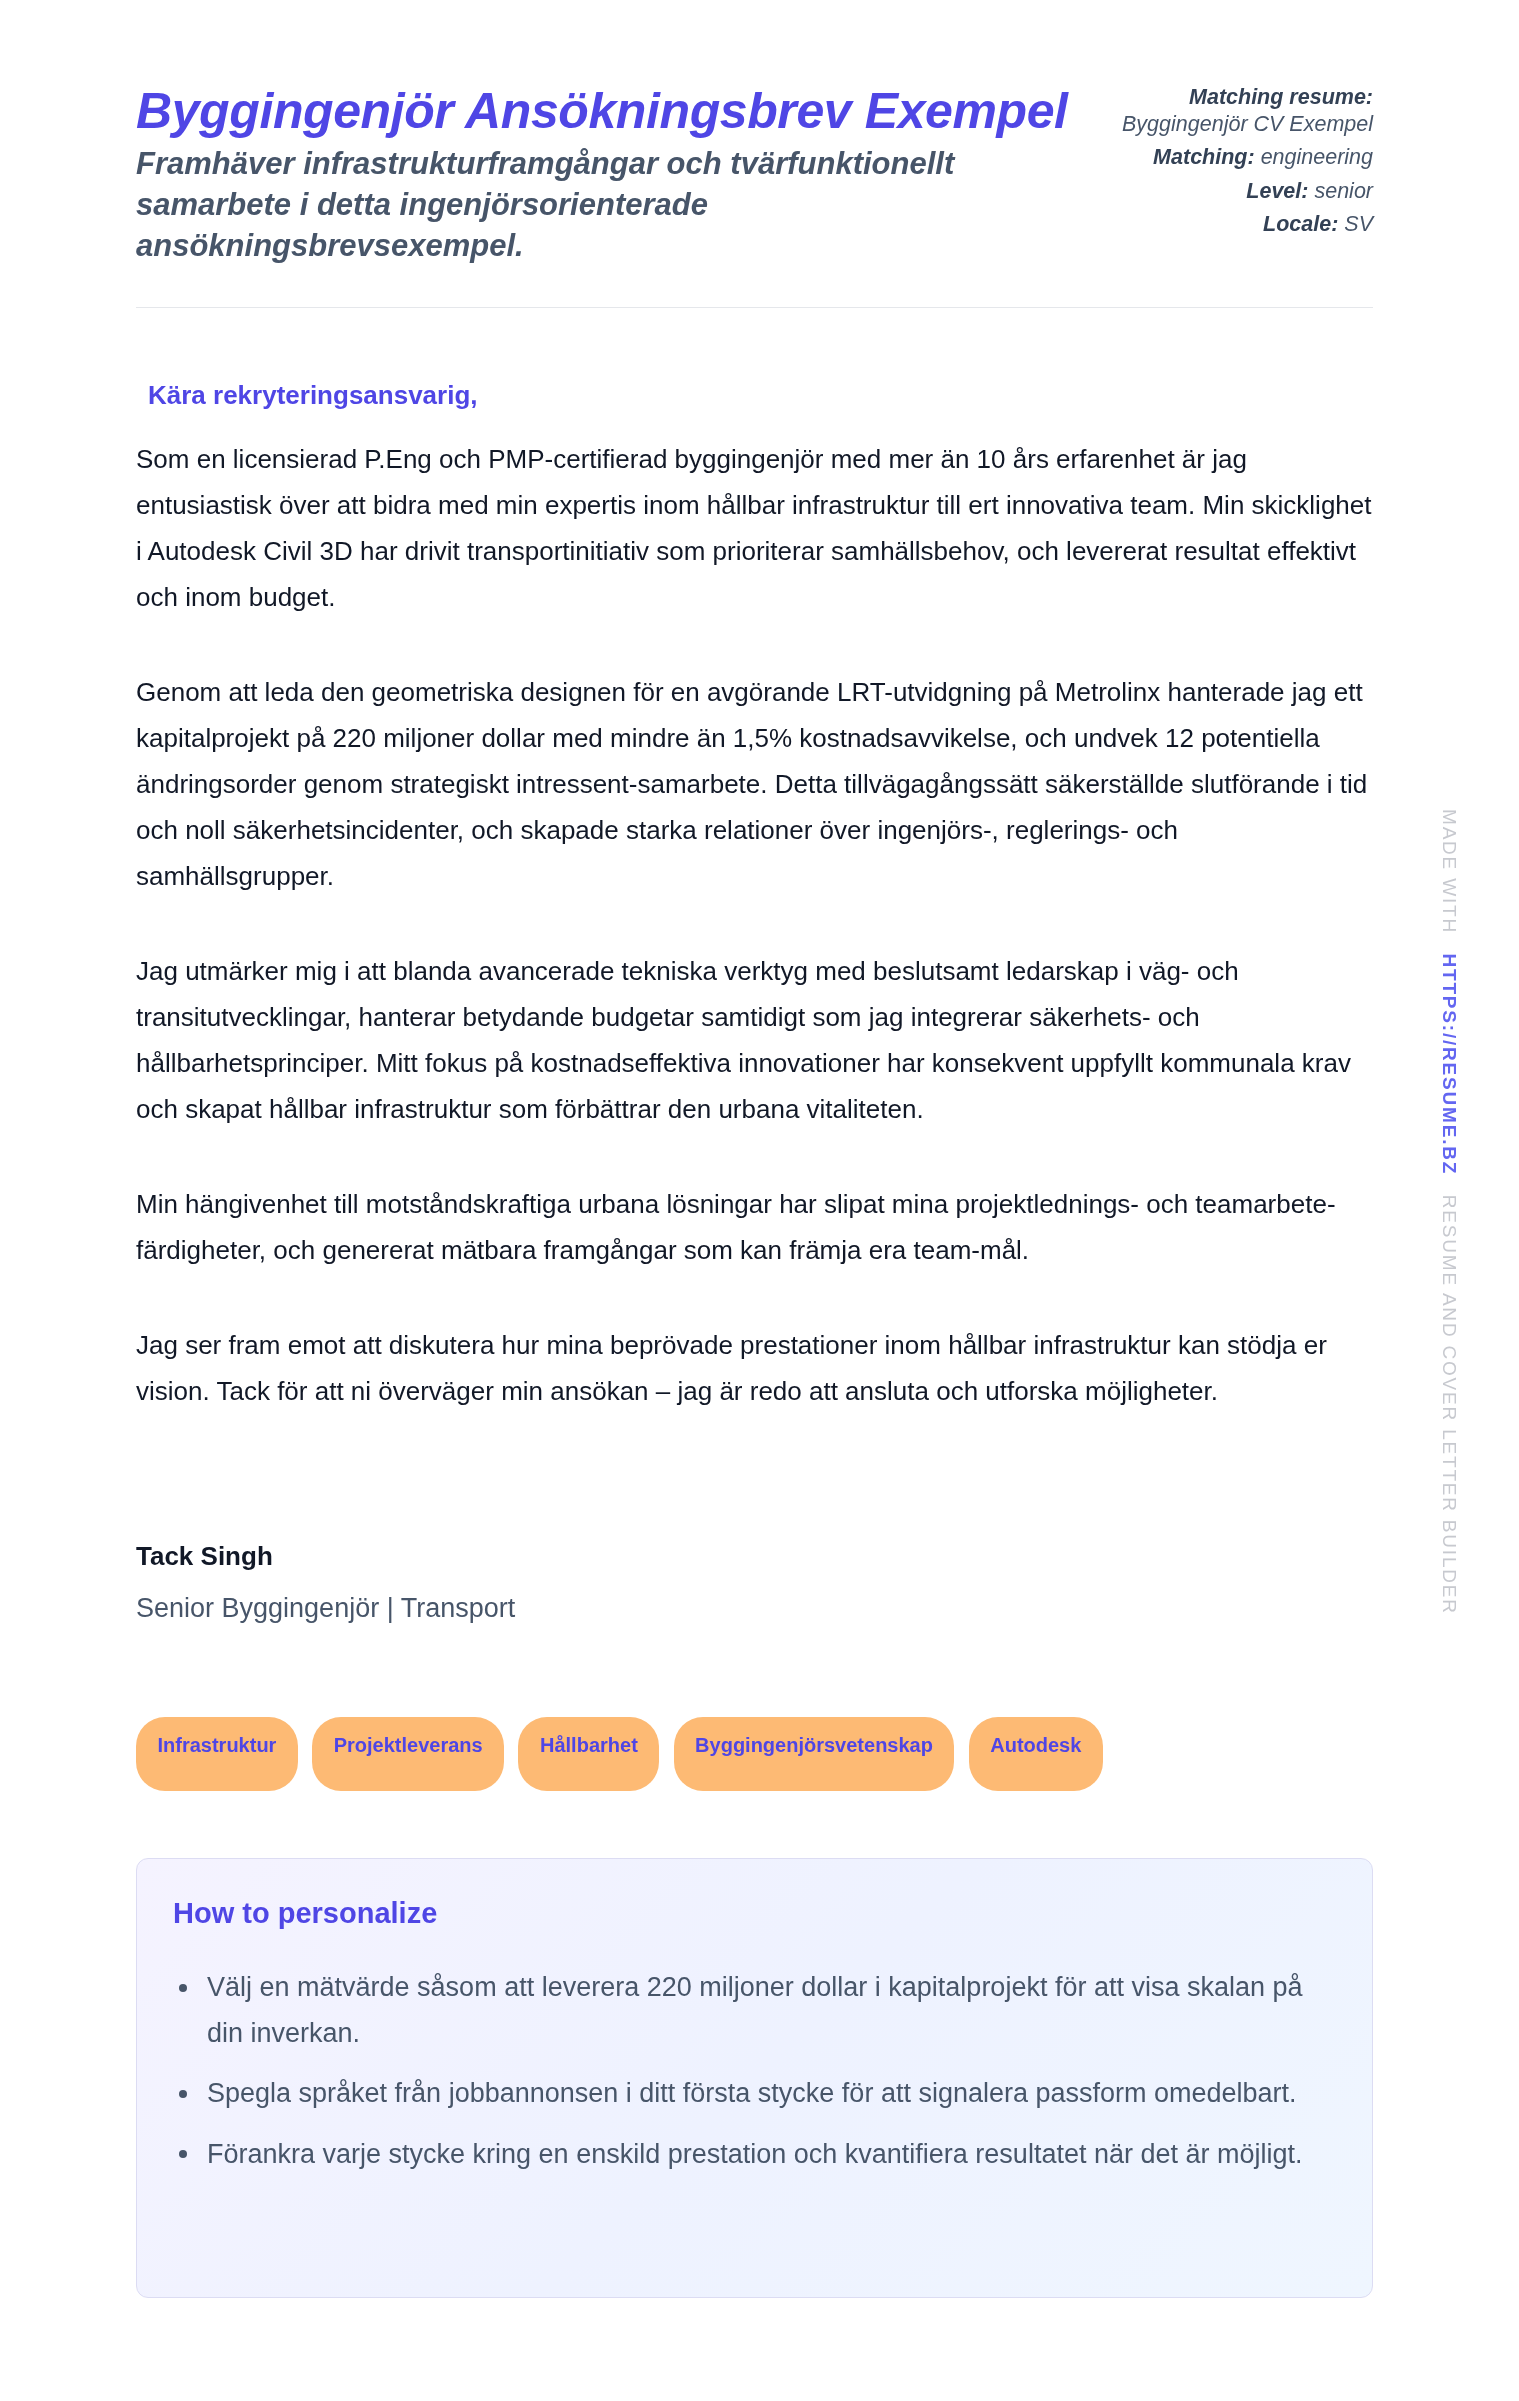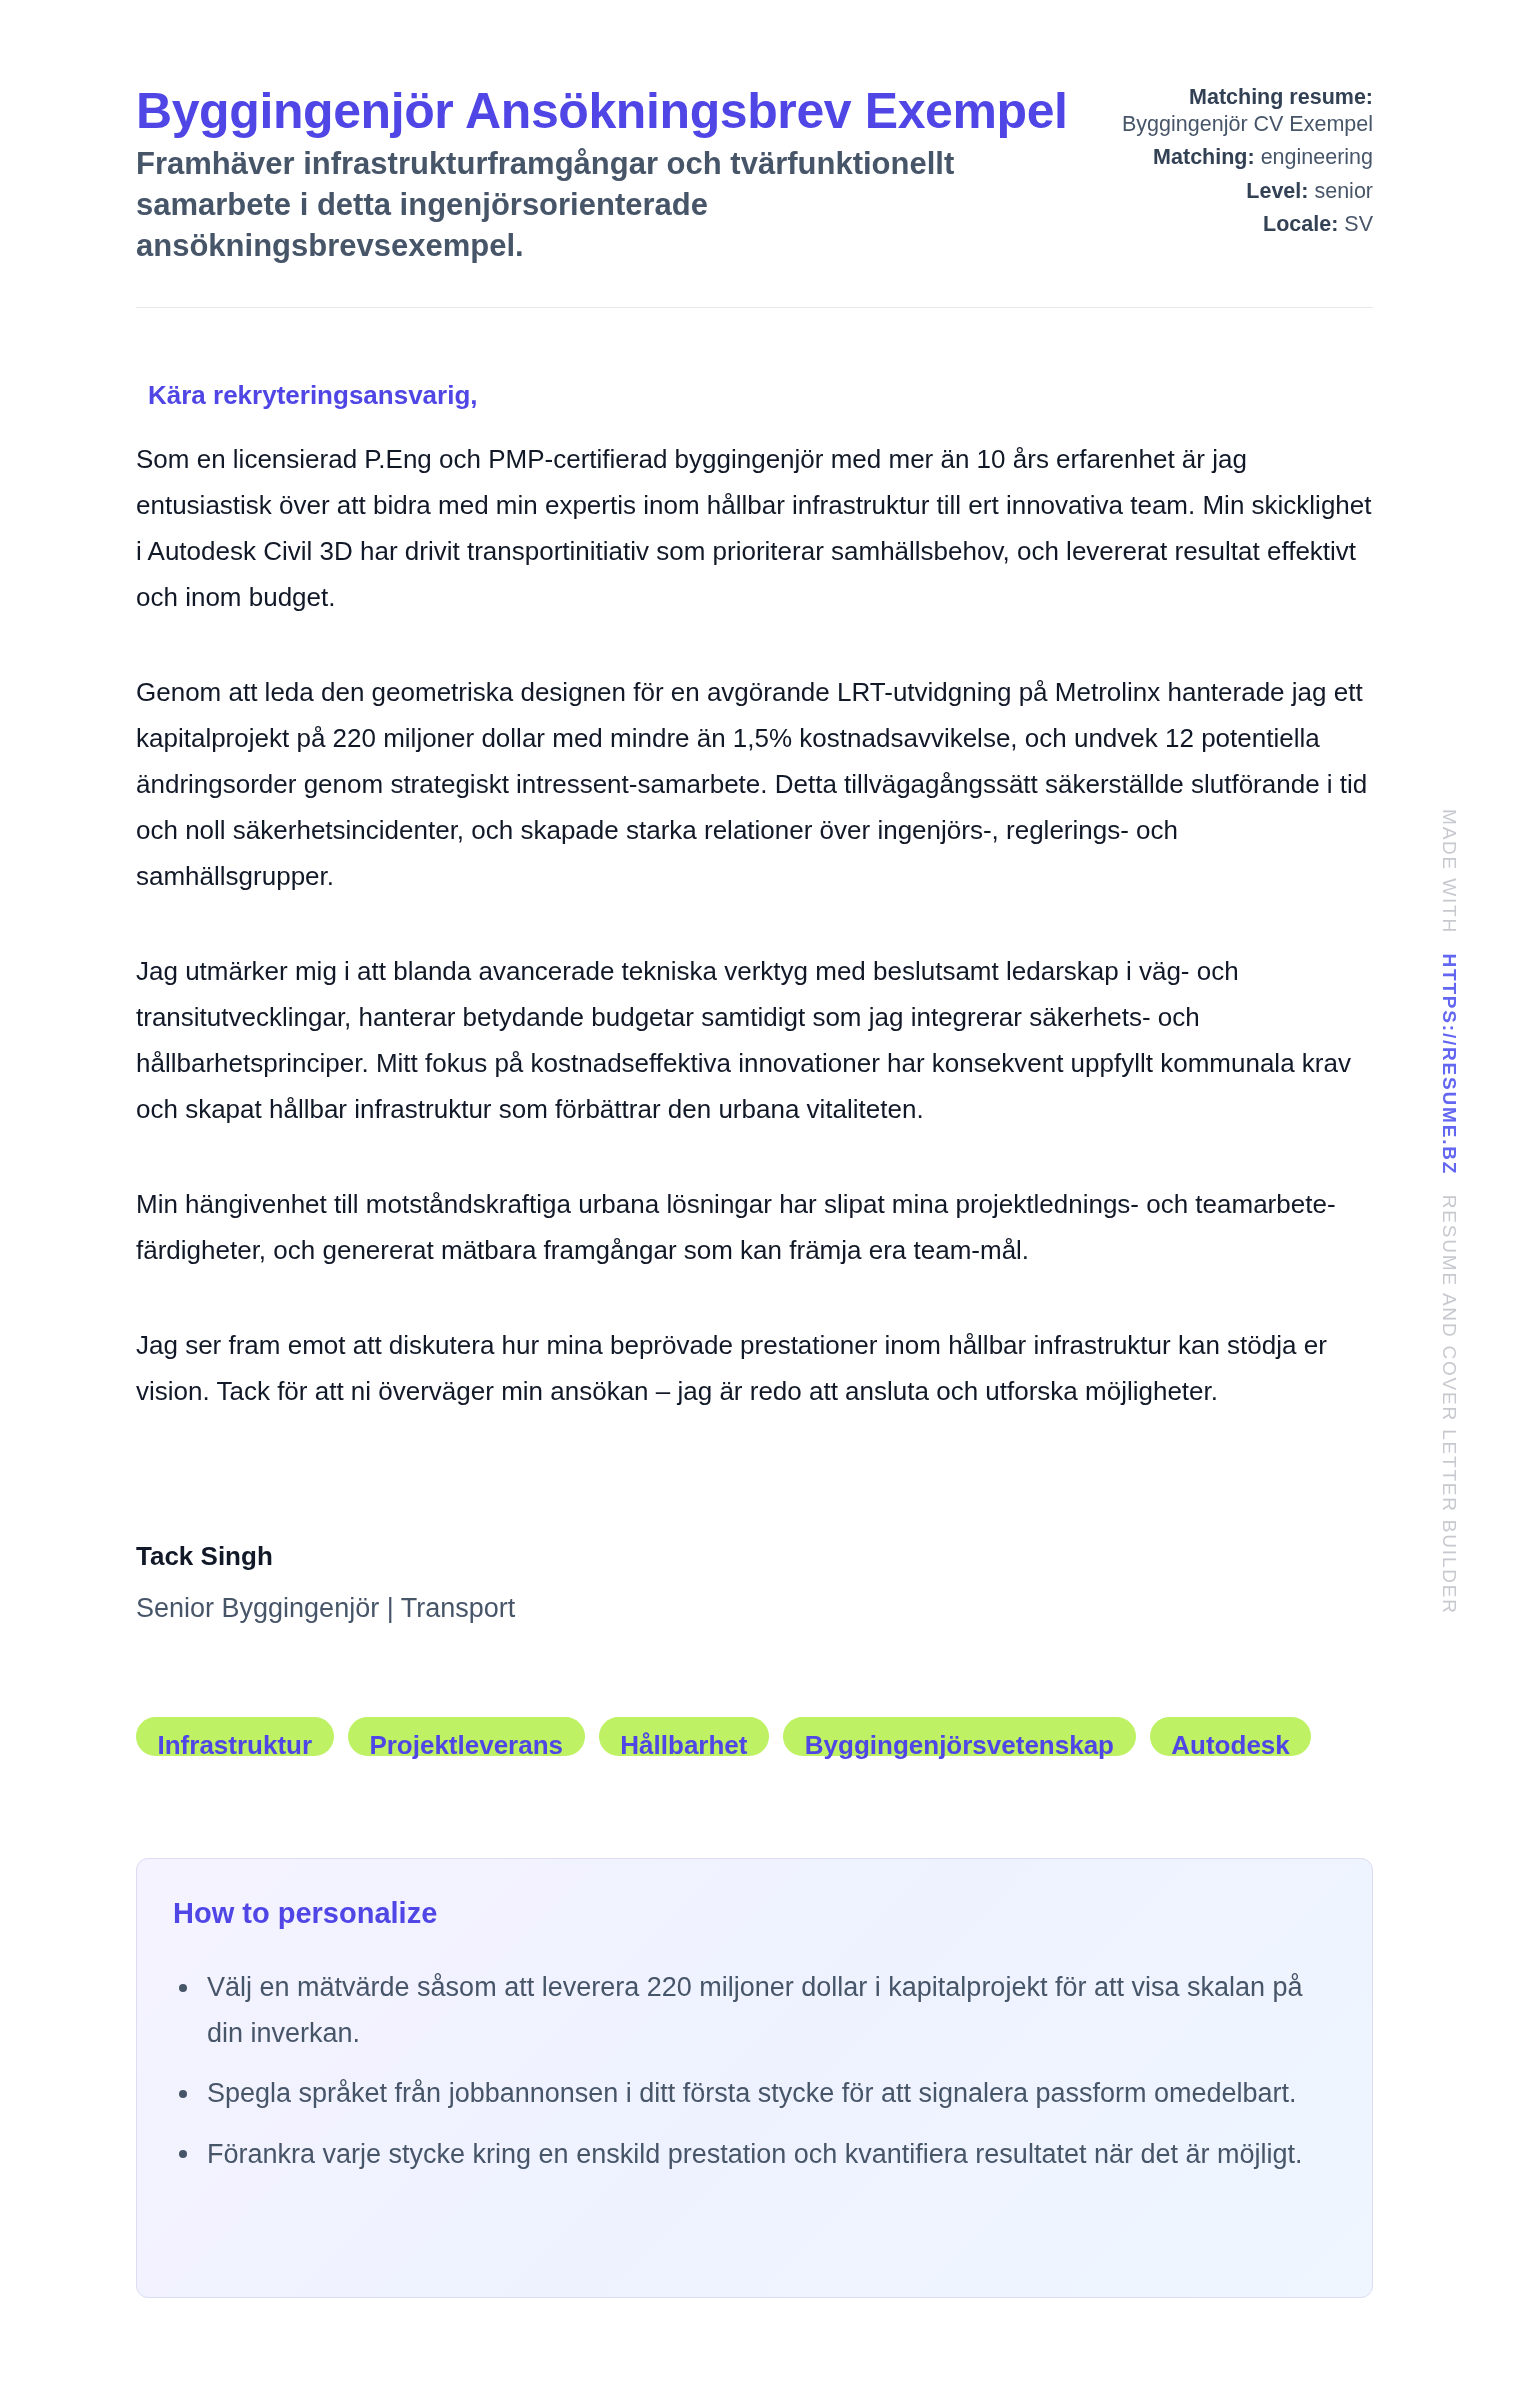--- a/index.html
+++ b/index.html
@@ -1,30 +1,30 @@
 <!DOCTYPE html>
 <html style="font-size:14.3px"><head>
 <meta charset="utf-8">
 <style>
   html, body { margin: 0; padding: 0; background: #ffffff; }
   body { width: 1520px; height: 2401px; position: relative; font-family: "Liberation Sans", "DejaVu Sans", sans-serif; color: #111827; overflow: hidden; }
   .page { position: absolute; left: 136px; top: 0; width: 1237px; }
-  .header { position: relative; height: 308px; border-bottom: 1.8px solid #e5e7eb; box-sizing: border-box; }
+  .header { position: relative; height: 308px; border-bottom: 1.8px solid #e5e7eb; box-sizing: border-box; font-style: italic; }
   .title { position: absolute; left: 0; top: 82px; margin: 0; font-size: 50px; line-height: 59px; font-weight: 700; color: #4F46E5; letter-spacing: -0.4px; white-space: nowrap; }
   .subtitle { position: absolute; left: 0; top: 143px; width: 921px; margin: 0; font-size: 31px; line-height: 41px; font-weight: 700; color: #475569; }
   .meta { position: absolute; right: 0; top: 84px; width: 268px; text-align: right; font-size: 21.5px; line-height: 27px; color: #475569; }
   .meta .row { margin-bottom: 6.3px; }
   .meta b { color: #334155; font-weight: 700; }
   .greeting { position: absolute; top: 368px; left: 0; font-size: 26px; font-weight: 700; color: #4F46E5; margin: 12px; }
   .body-text { position: absolute; top: 436px; left: 0; width: 1237px; }
   .body-text p { margin: 0 0 49px 0; font-size: 26px; line-height: 46px; color: #111827; }
   .sig-name { position: absolute; top: 1541px; left: 0; font-size: 26px; font-weight: 700; color: #111827; margin: 0; }
   .sig-title { position: absolute; top: 1593px; left: 0; font-size: 27px; color: #475569; margin: 0; }
   .tags { position: absolute; top: 1717px; left: 0; display: flex; gap: 14.3px; }
-  .tag { height: 39px; line-height: 57px; padding: 0 21.5px; border-radius: 29px; background: #bef264; color: #4F46E5; font-size: 26px; font-weight: 700; white-space: nowrap; }
+  .tag { height: 74px; line-height: 57px; padding: 0 21.5px; border-radius: 29px; background: #fdba74; color: #4F46E5; font-size: 20px; font-weight: 700; white-space: nowrap; }
   .tip-box { position: absolute; top: 1858px; left: 0; width: 1237px; height: 440px; box-sizing: border-box; border: 1.8px solid #dcdcf3; border-radius: 12px; background: linear-gradient(135deg, #f5f3ff 0%, #eef2ff 50%, #eff6ff 100%); }
   .tip-title { position: absolute; top: 38px; left: 36px; margin: 0; font-size: 29px; font-weight: 700; color: #4F46E5; }
   .tip-list { position: absolute; top: 105px; left: 36px; width: 1162px; margin: 0; padding: 0; list-style: none; }
   .tip-list li { position: relative; padding-left: 34px; font-size: 27px; line-height: 46px; color: #475569; margin-bottom: 14.3px; }
   .tip-list li .bullet { position: absolute; left: 6.3px; top: 19.7px; width: 8px; height: 8px; border-radius: 50%; background: #475569; }
   .side-credit { position: absolute; left: 1445px; top: 1189px; width: 760px; height: 27px; transform: translate(-50%, -50%) rotate(90deg); transform-origin: center; text-align: center; font-size: 19px; letter-spacing: 1.8px; color: #c7c9cf; text-transform: uppercase; white-space: nowrap; left: 1446px; }
   .side-credit .link { color: #6366f1; font-weight: 700; margin: 0 12.5px; }
 </style>
 </head>
 <body>

